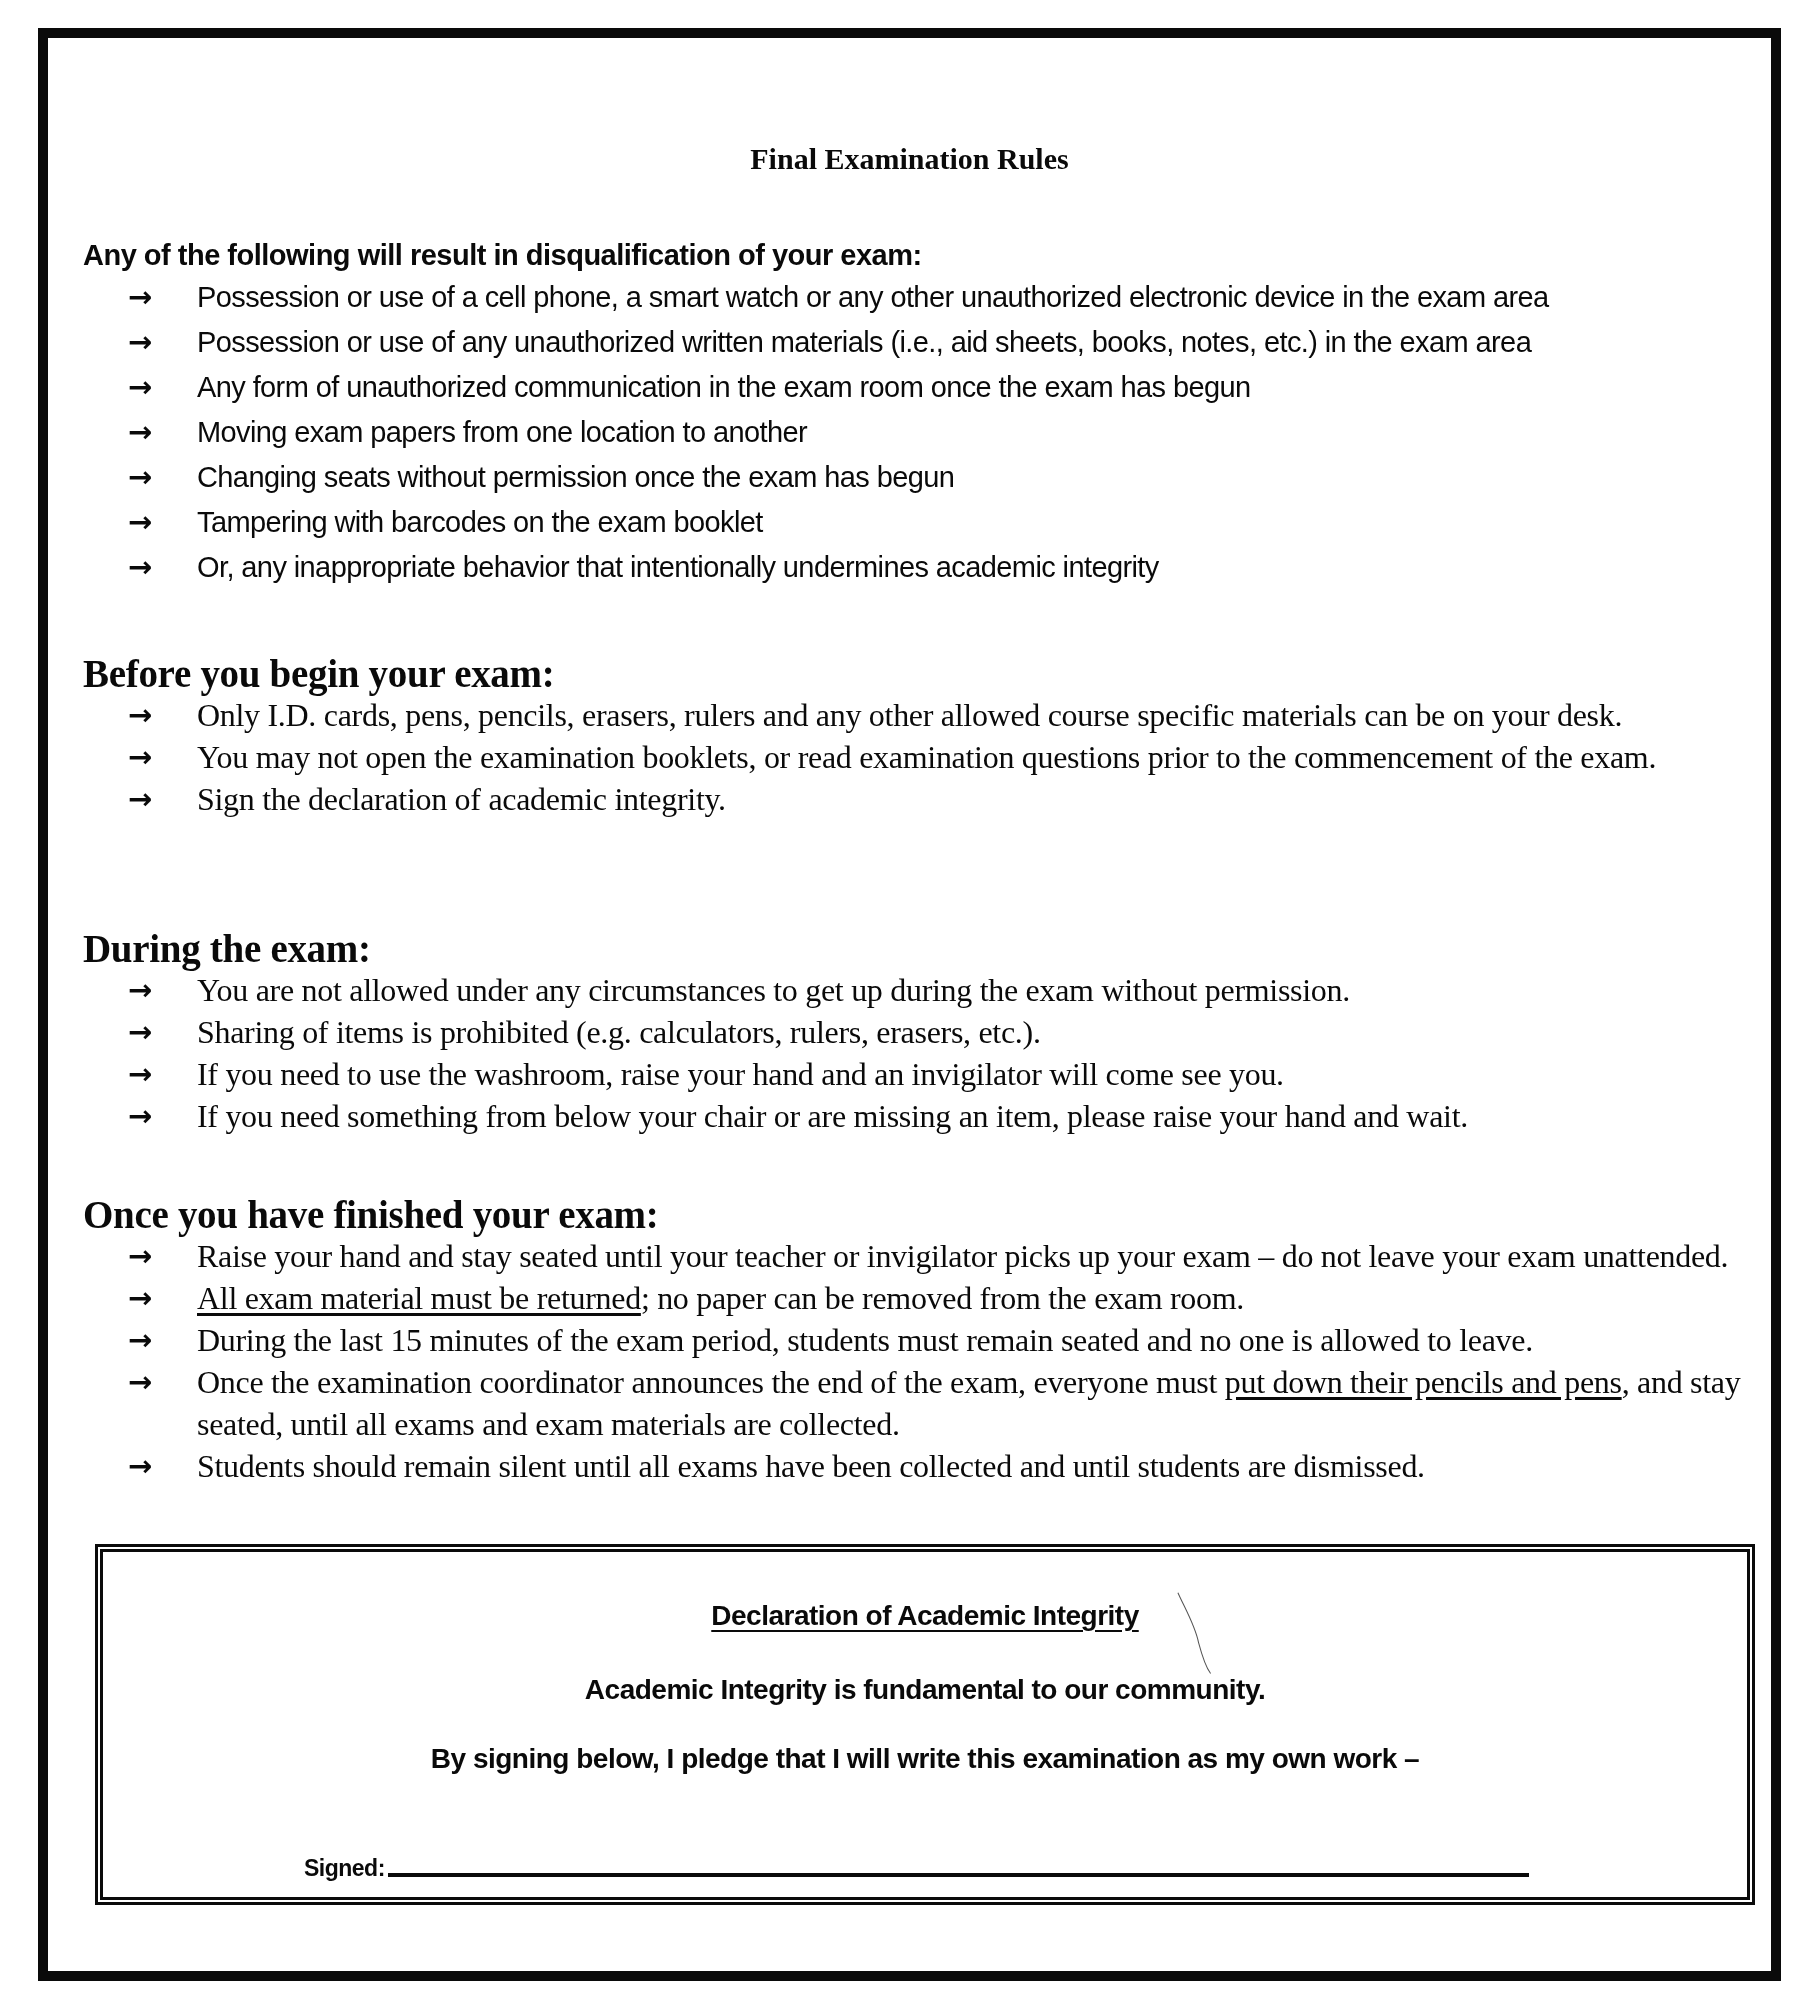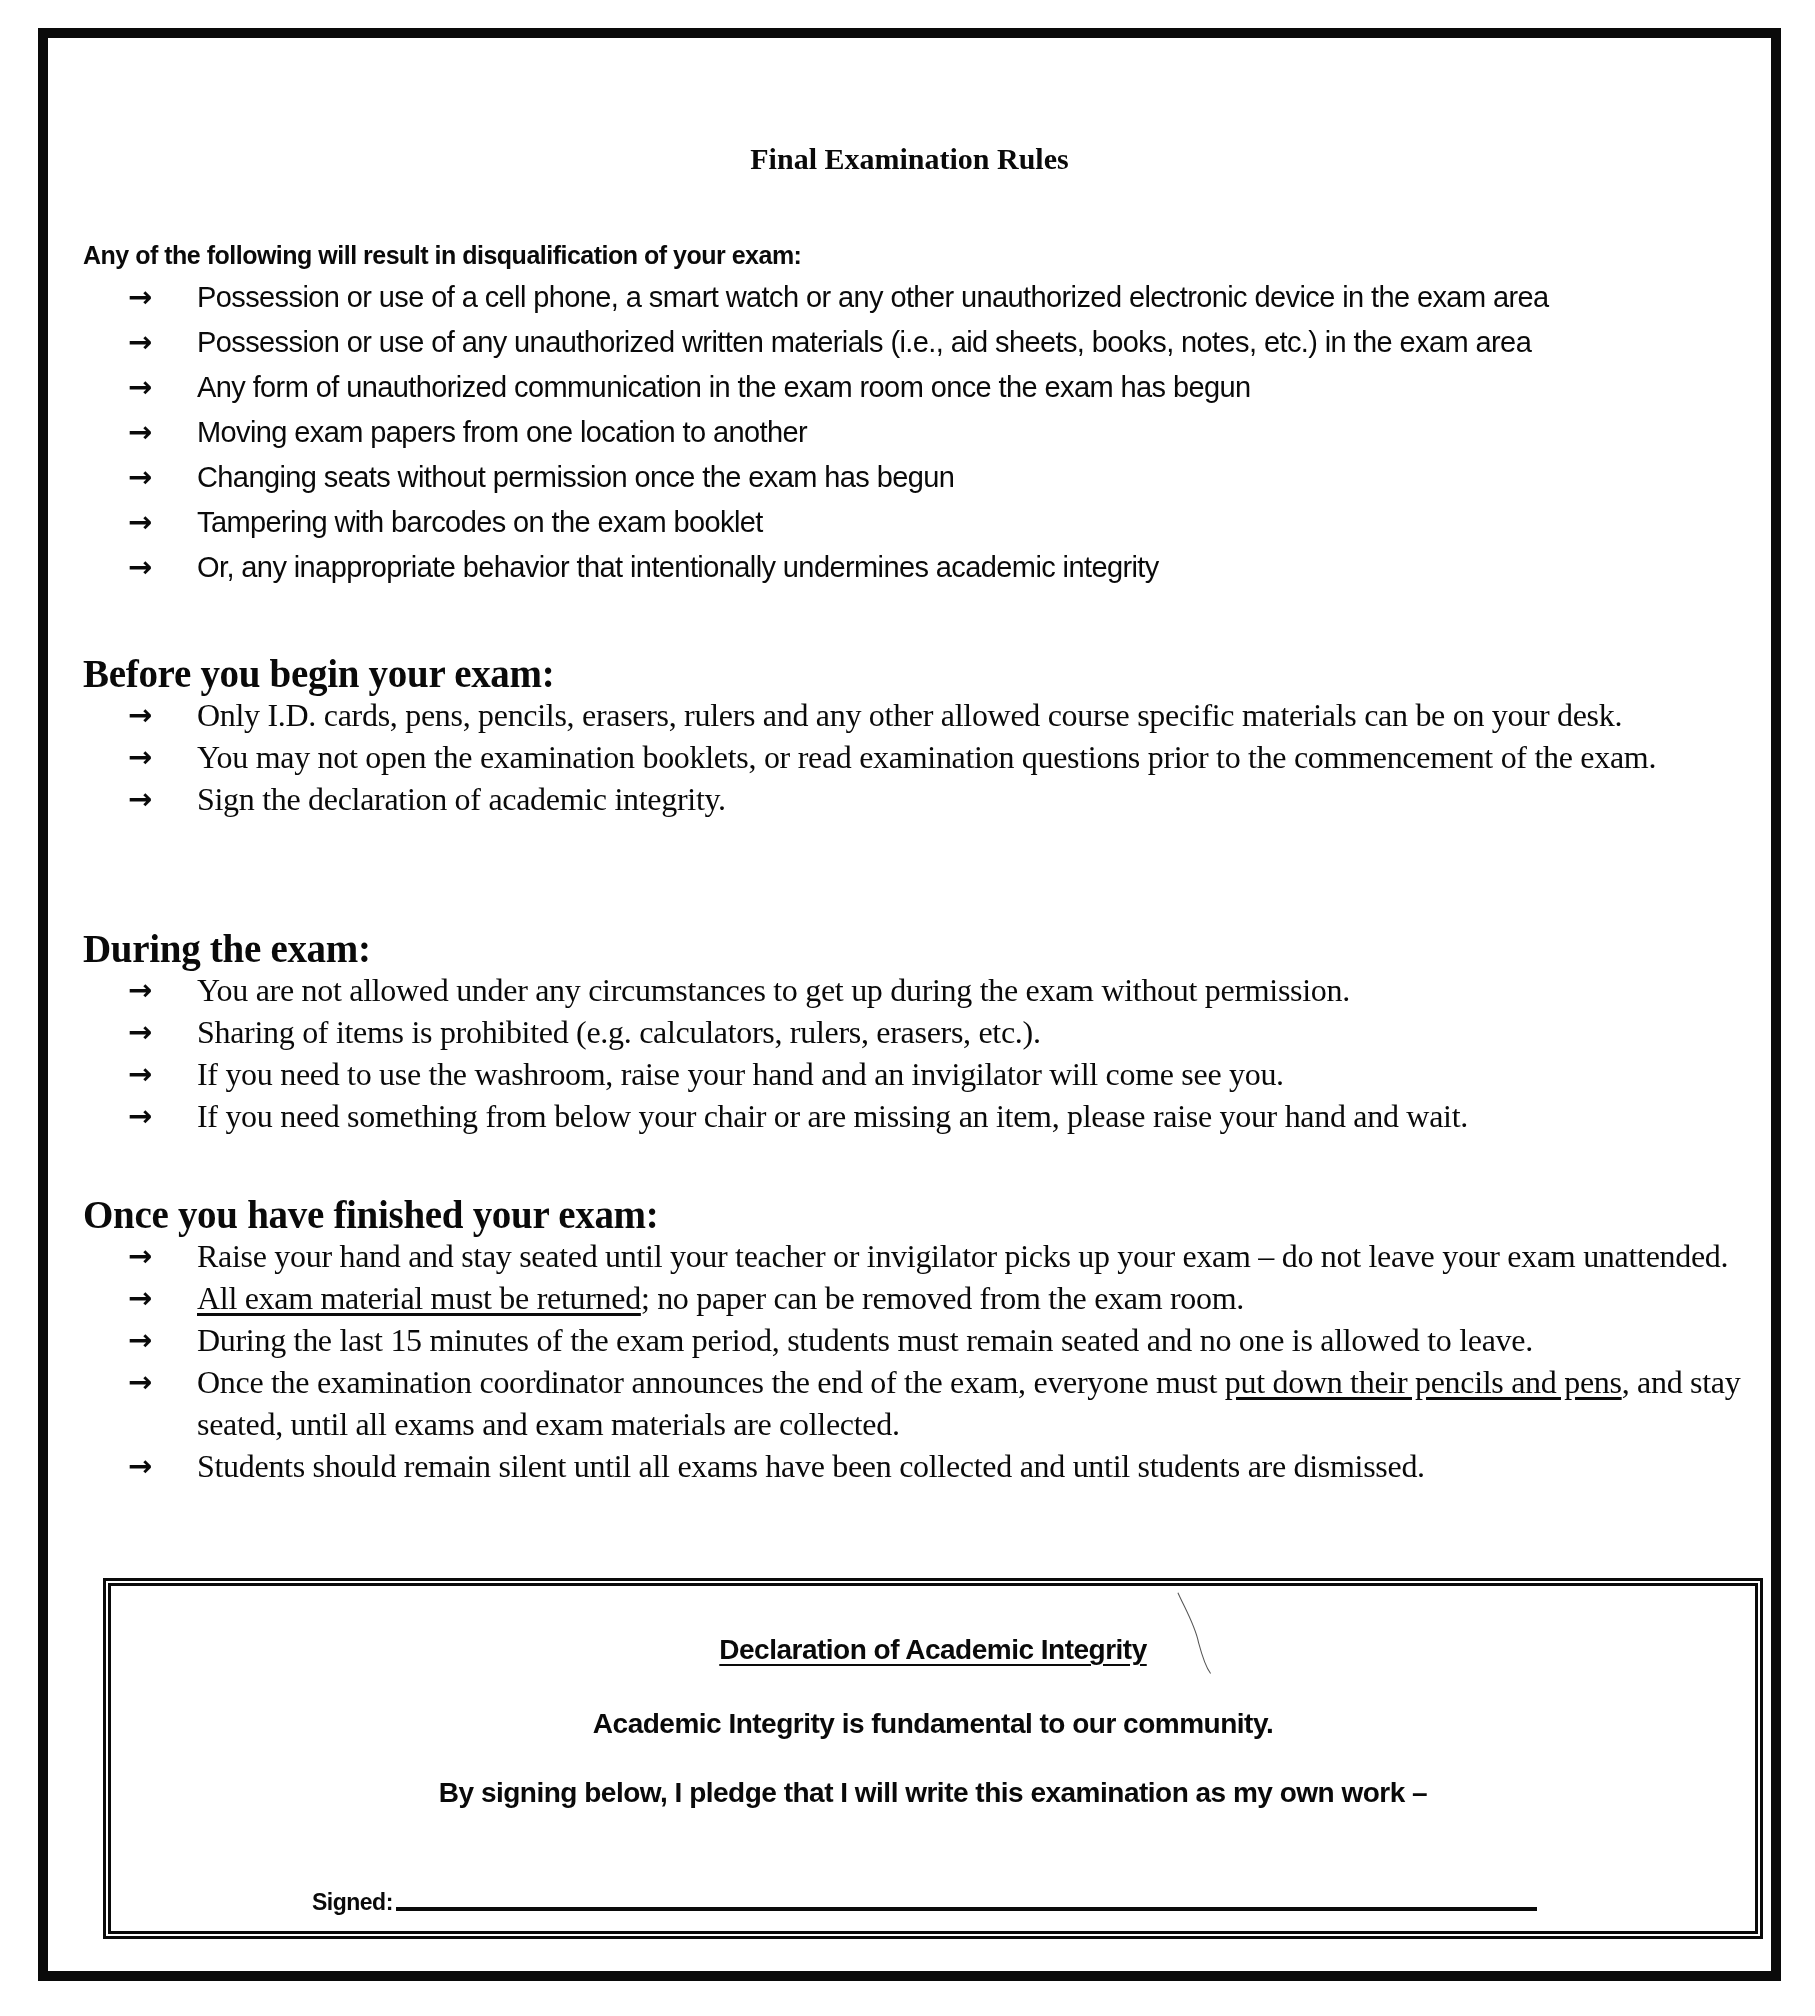--- a/index.html
+++ b/index.html
@@ -40,21 +40,21 @@
       right: 26px;
     }
     .section-heading {
       font-weight: bold;
       font-size: 31px;
       line-height: 40px;
       margin: 0;
     }
     .sans { font-family: "Liberation Sans", sans-serif; }
     .serif { font-family: "Liberation Serif", serif; }
-    .sans .section-heading { font-size: 25px; letter-spacing: -0.5px; }
+    .sans .section-heading { font-size: 29px; letter-spacing: -0.5px; }
     .serif .section-heading { font-size: 39px; letter-spacing: -0.3px; }
     ul.rules {
       list-style: none;
       margin: 0;
       padding: 0;
     }
     li.rule {
       position: relative;
       padding-left: 114px;
       margin: 0;
@@ -80,27 +80,26 @@
     .u { text-decoration: underline; text-underline-offset: 4.3px; }
 
     #sec-disq { top: 197px; }
     #sec-before { top: 616px; }
     #sec-during { top: 891px; }
     #sec-after { top: 1157px; }
 
     .decl-frame {
       position: absolute;
       left: 47px;
-      top: 1540px;
+      top: 1506px;
       width: 1660px;
       height: 361px;
       border: 5.2px double #0a0a0a;
       border-width: 8.6px;
       box-sizing: border-box;
-      margin-left: 8px;
     }
     .decl-title {
       position: absolute;
       left: 0; right: 0;
       top: 48px;
       text-align: center;
       font-family: "Liberation Sans", sans-serif;
       font-weight: bold;
       font-size: 28px;
       text-decoration: underline;

